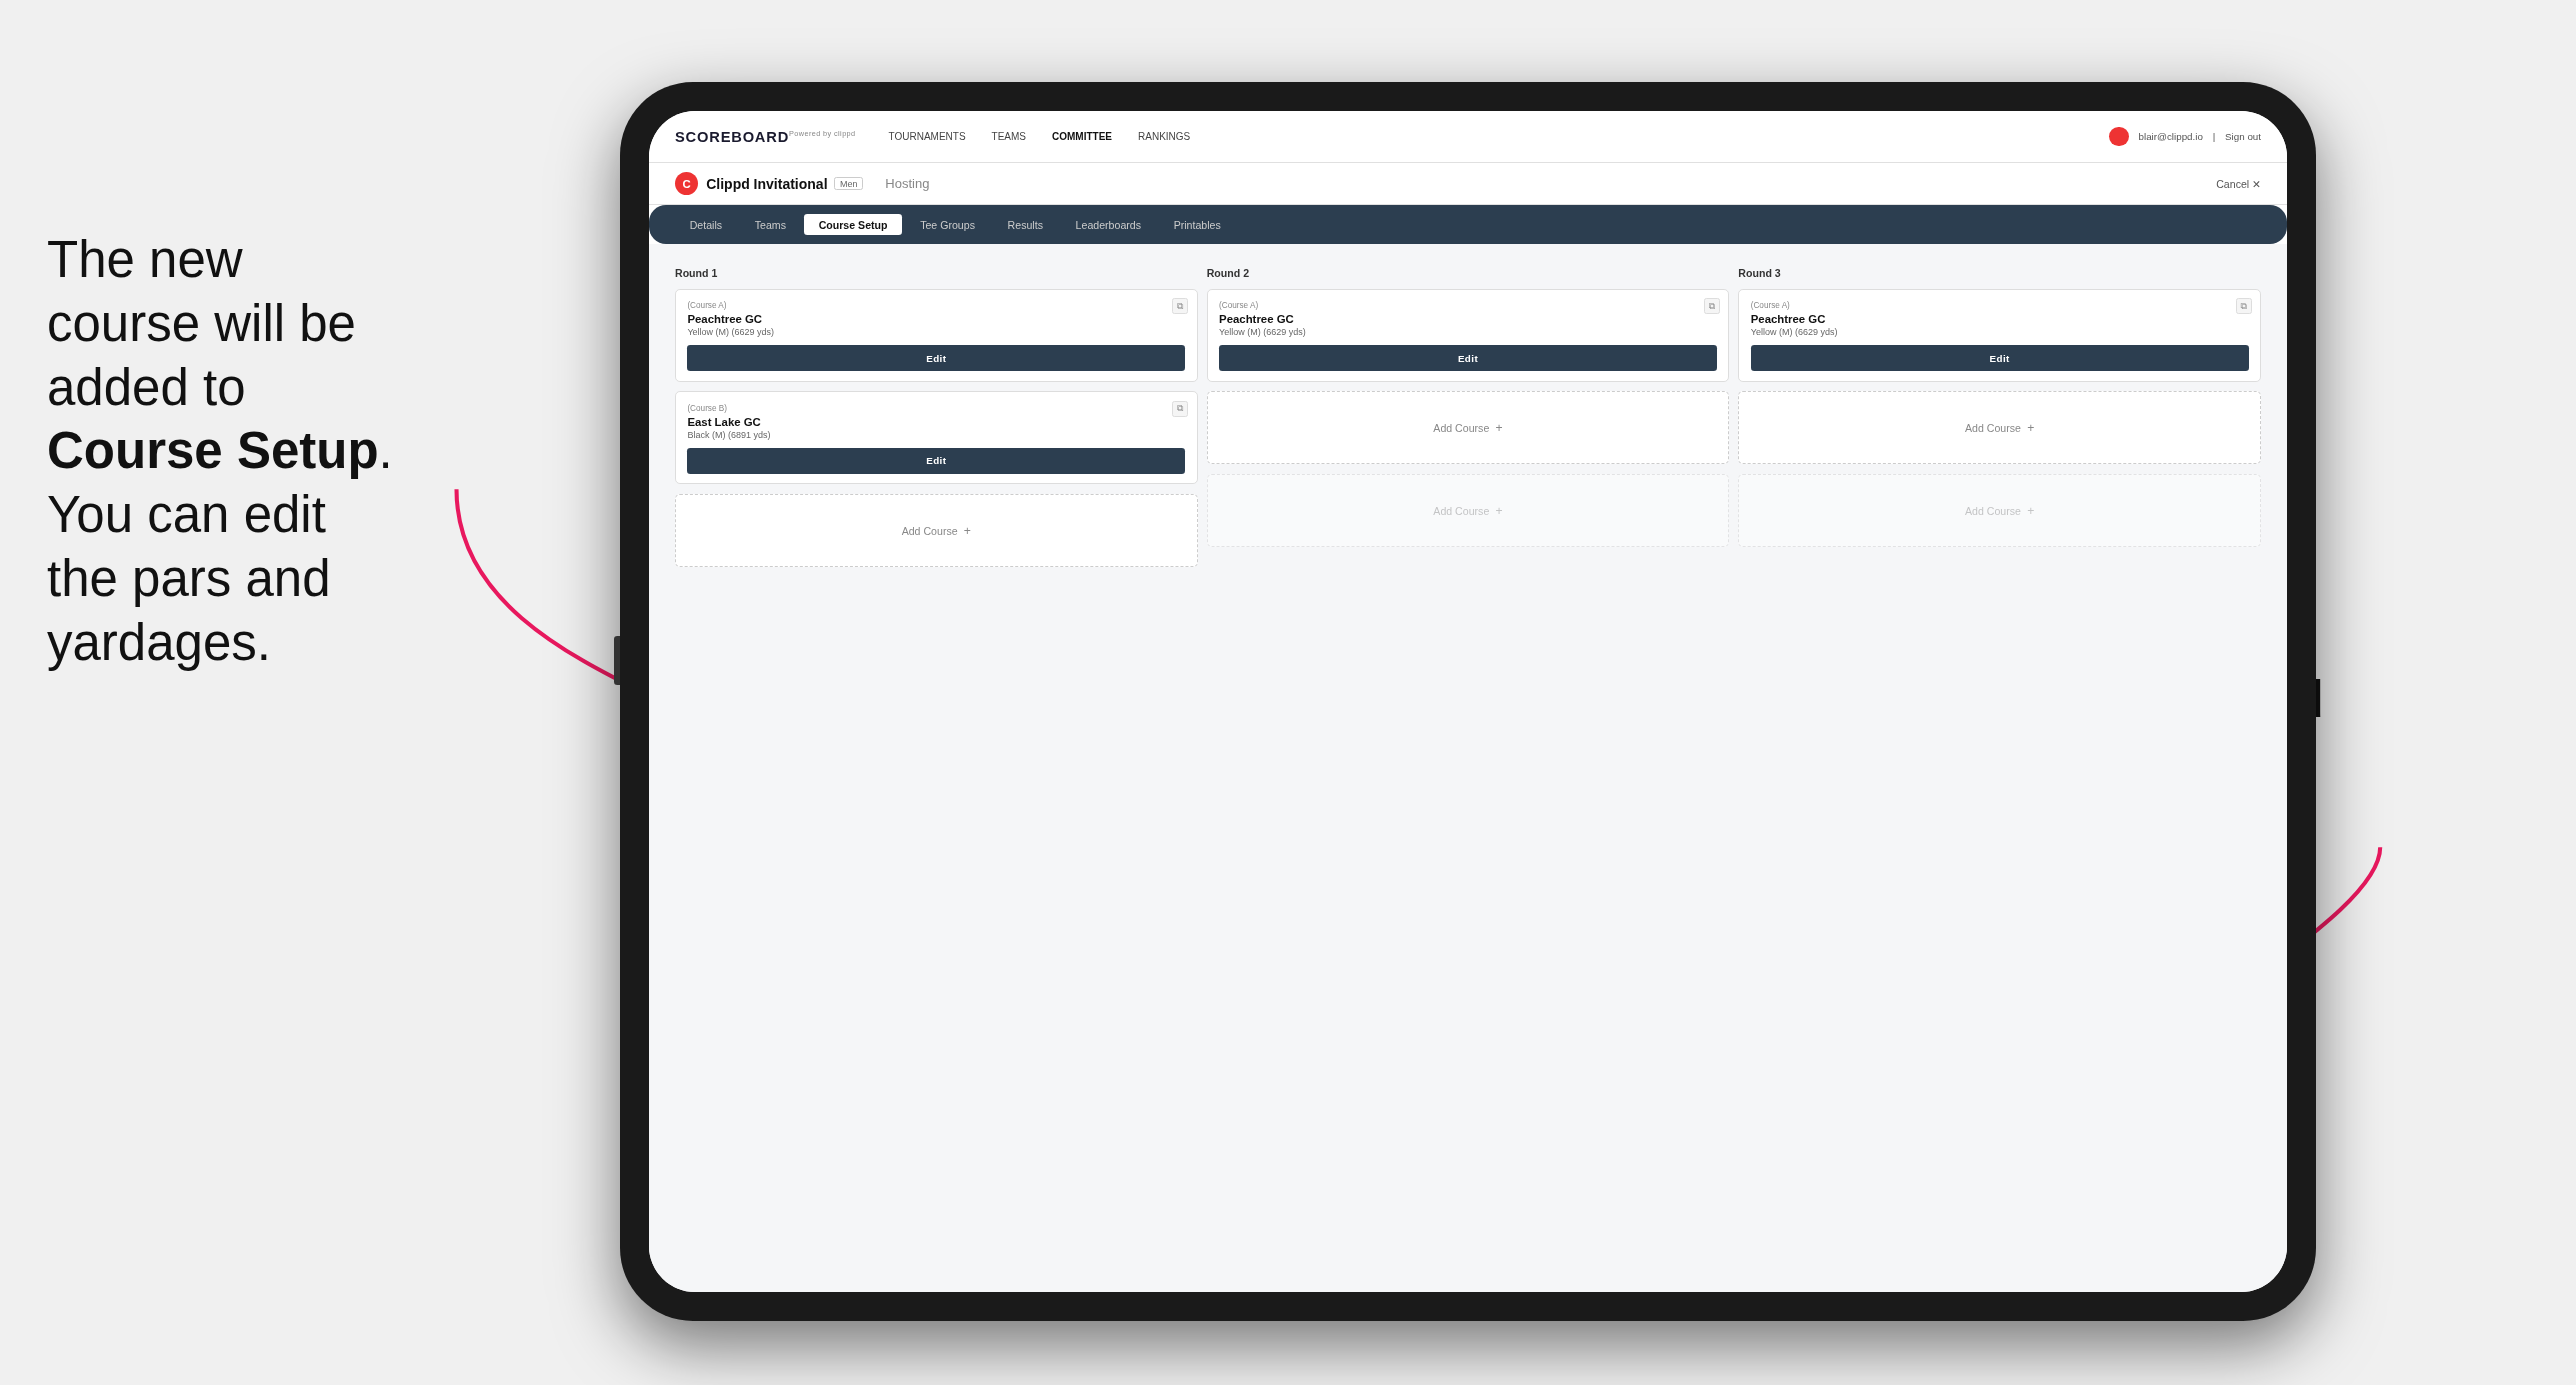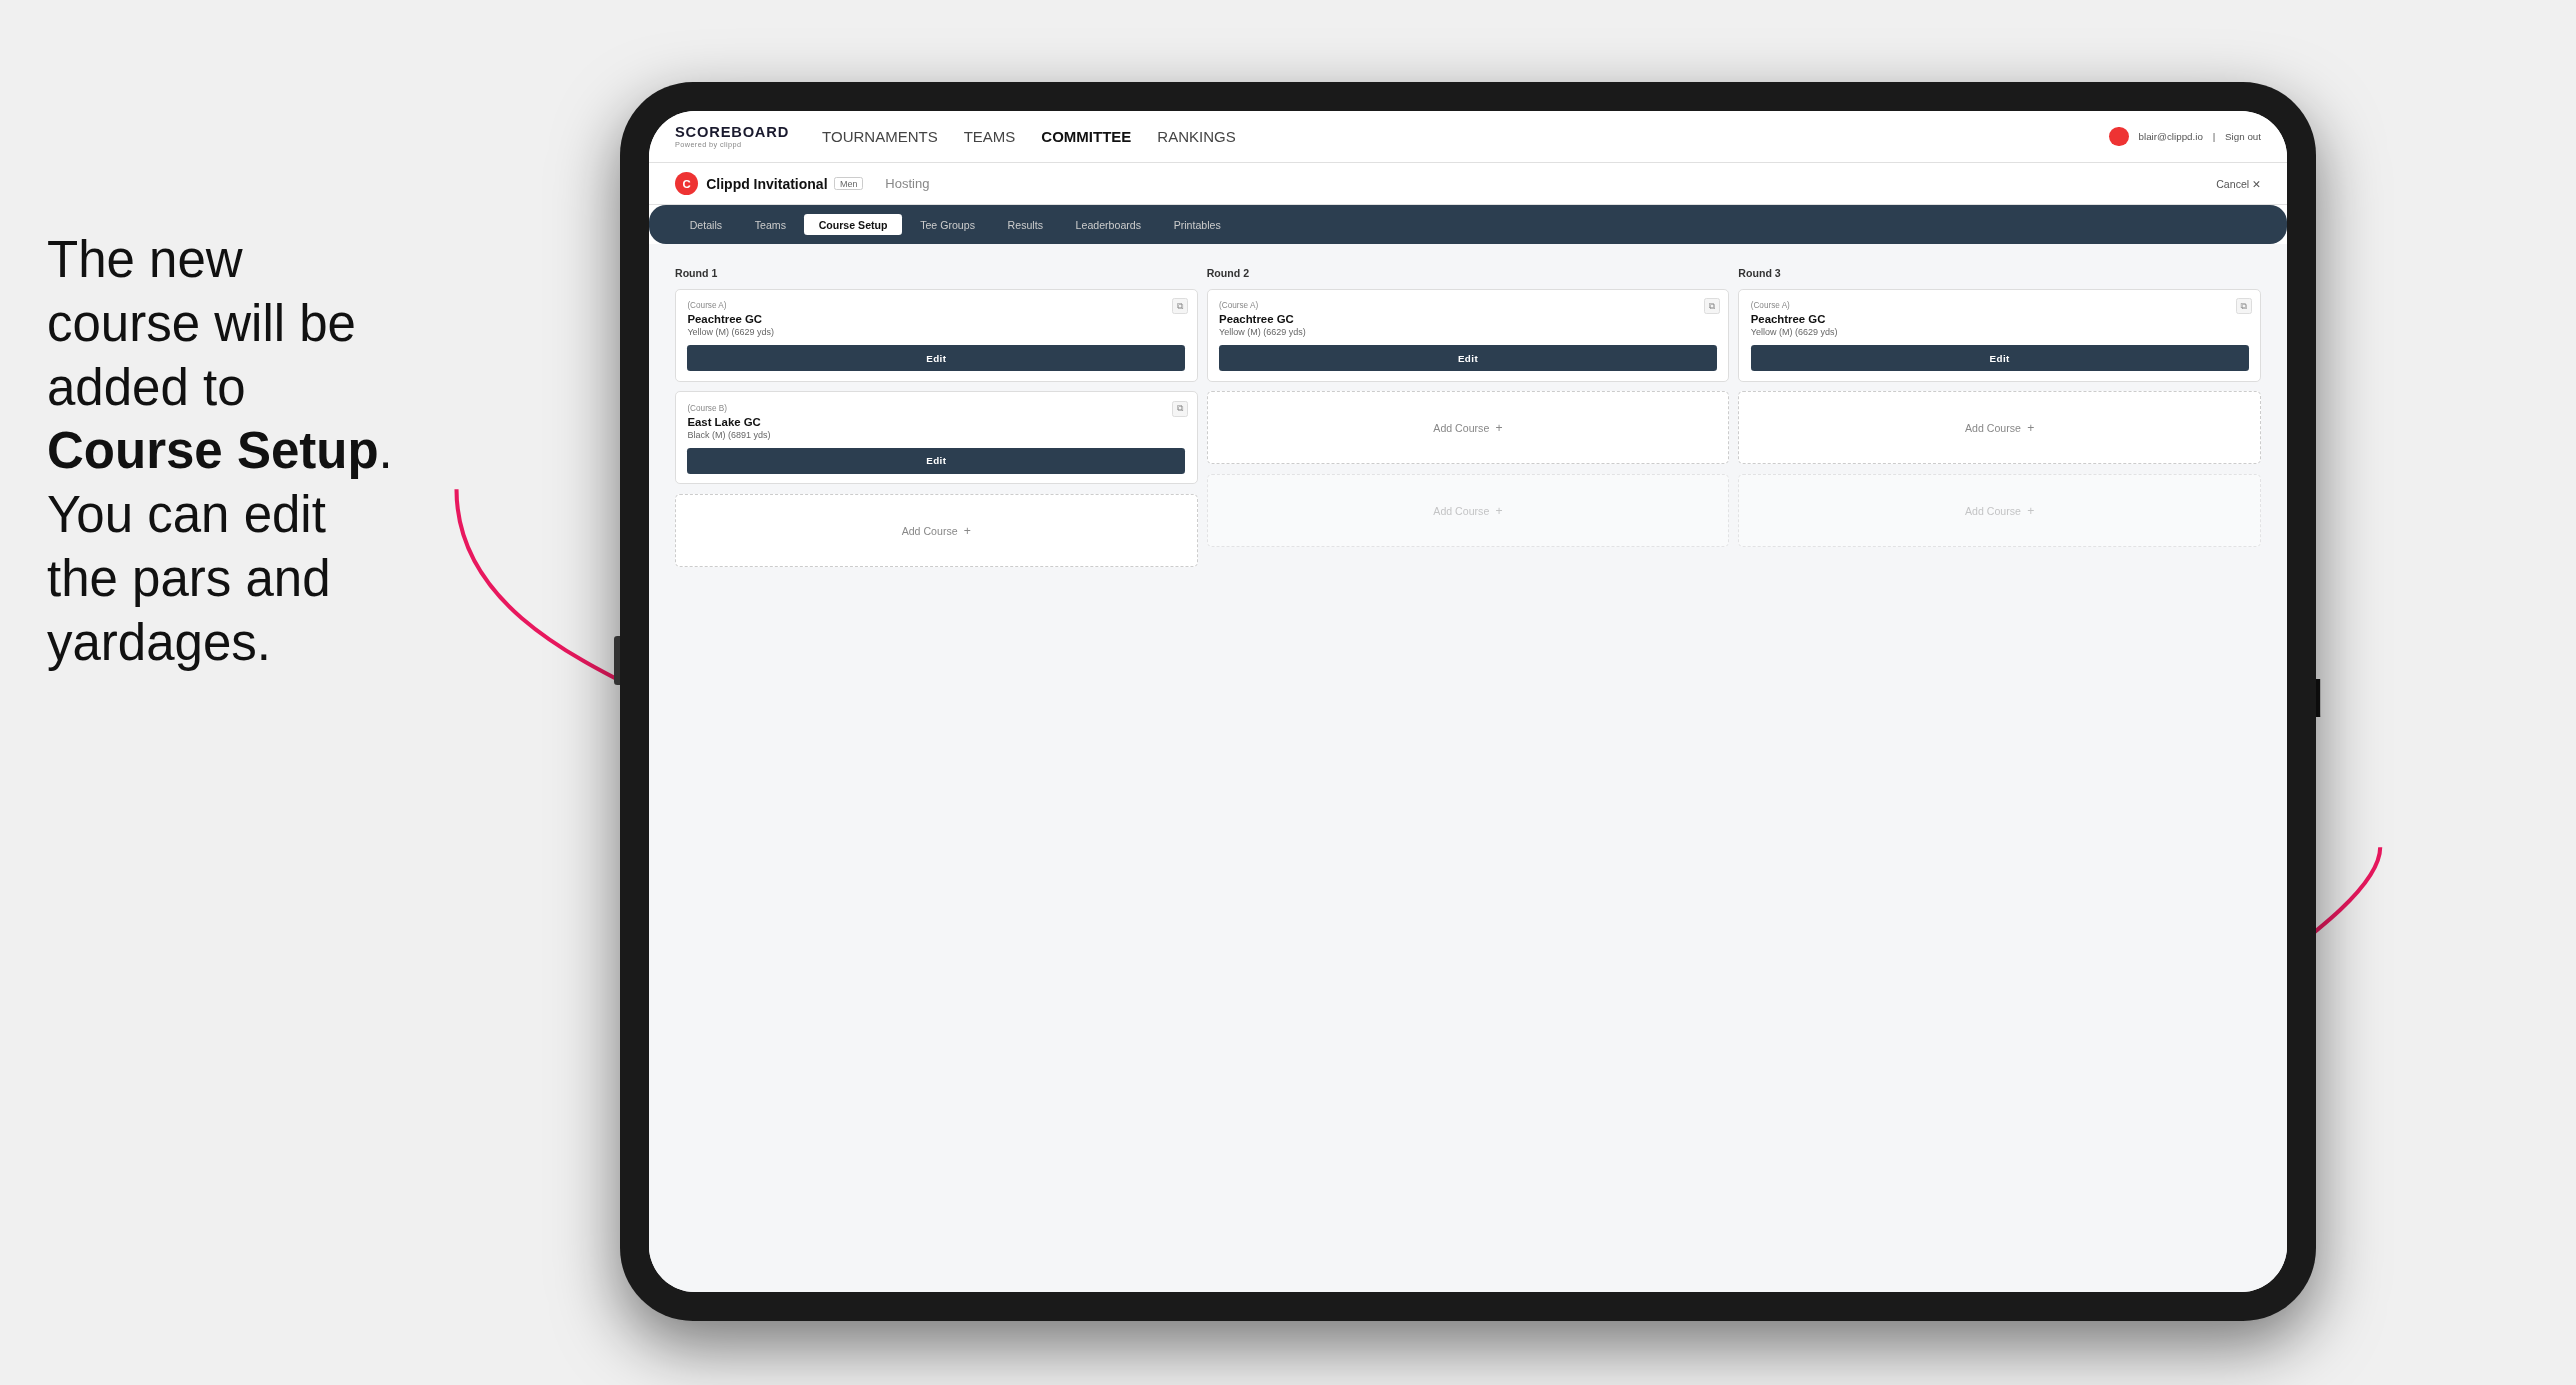--- a/index.html
+++ b/index.html
@@ -76,41 +76,41 @@
     .top-nav {
       background: #fff;
       border-bottom: 0.8px solid #e0e0e0;
       height: 52px;
       display: flex;
       align-items: center;
       padding: 0 26px;
     }
     .scoreboard-logo {
       display: flex;
-      flex-direction: column;
+      flex-direction: row;
       margin-right: 33px;
     }
     .scoreboard-logo .brand {
       font-size: 14.7px;
       font-weight: 800;
       letter-spacing: 0.8px;
       color: #1a1a2e;
     }
     .scoreboard-logo .sub {
       font-size: 7.3px;
       color: #888;
       letter-spacing: 0.4px;
     }
     .nav-links {
       display: flex;
       gap: 26px;
       flex: 1;
     }
     .nav-link {
-      font-size: 15px;
+      font-size: 10px;
       color: #444;
       text-decoration: none;
       font-weight: 500;
       cursor: pointer;
     }
     .nav-link.active { color: #111; font-weight: 700; }
     .nav-right {
       display: flex;
       align-items: center;
       gap: 9.8px;

